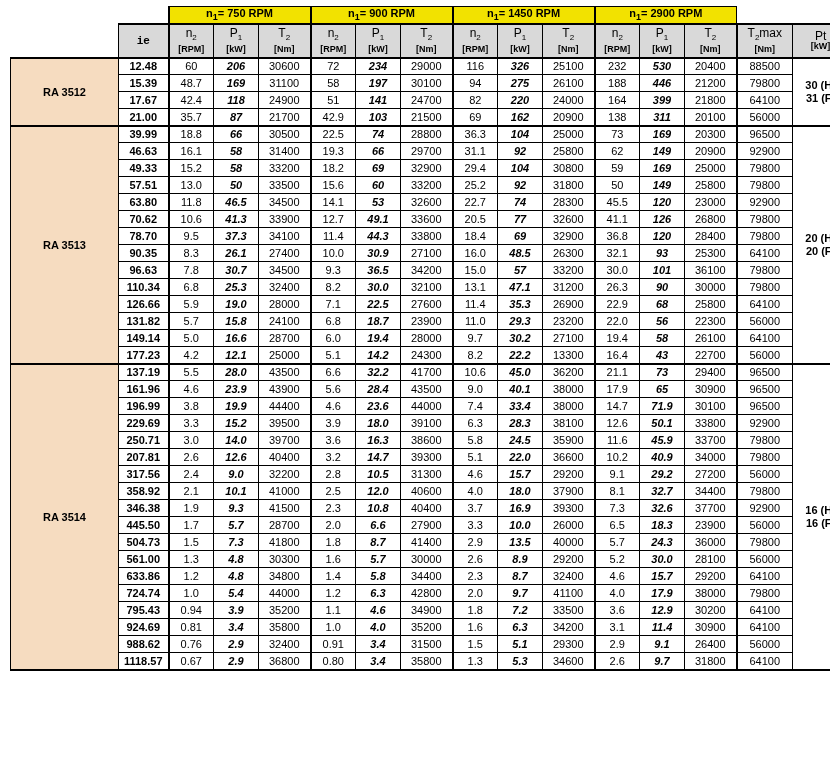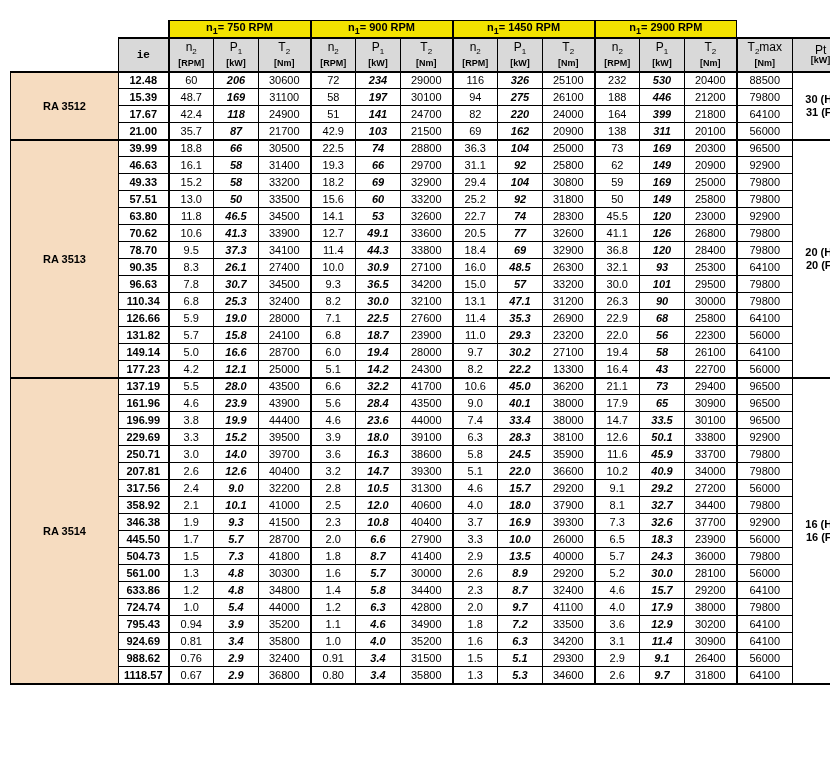--- a/index.html
+++ b/index.html
@@ -5,21 +5,21 @@
   * { box-sizing: border-box; }
   html, body {
     margin: 0; padding: 0;
     background: #ffffff;
     font-family: "Liberation Sans", sans-serif;
   }
   #page {
     width: 830px; height: 781px;
     position: relative;
     background: #ffffff;
-    padding: 20px 8px 4px 10px;
+    padding: 6px 8px 4px 10px;
   }
   table.spec {
     border-collapse: collapse;
     width: 812px;
     table-layout: fixed;
   }
   table.spec td, table.spec th {
     border: 1px solid #000;
     padding: 0;
     text-align: center;
@@ -381,21 +381,21 @@
           <td class="v-p1">30.7</td>
           <td class="v-t2">34500</td>
           <td class="v-n2  sep-left">9.3</td>
           <td class="v-p1">36.5</td>
           <td class="v-t2">34200</td>
           <td class="v-n2  sep-left">15.0</td>
           <td class="v-p1">57</td>
           <td class="v-t2">33200</td>
           <td class="v-n2  sep-left">30.0</td>
           <td class="v-p1">101</td>
-          <td class="v-t2">29500</td>
+          <td class="v-t2">36100</td>
           <td class="v-tmax  sep-left">79800</td>
         </tr>
         <tr>
           <td class="v-ie">110.34</td>
           <td class="v-n2  sep-left">6.8</td>
           <td class="v-p1">25.3</td>
           <td class="v-t2">32400</td>
           <td class="v-n2  sep-left">8.2</td>
           <td class="v-p1">30.0</td>
           <td class="v-t2">32100</td>
@@ -513,21 +513,21 @@
           <td class="v-n2  sep-left">3.8</td>
           <td class="v-p1">19.9</td>
           <td class="v-t2">44400</td>
           <td class="v-n2  sep-left">4.6</td>
           <td class="v-p1">23.6</td>
           <td class="v-t2">44000</td>
           <td class="v-n2  sep-left">7.4</td>
           <td class="v-p1">33.4</td>
           <td class="v-t2">38000</td>
           <td class="v-n2  sep-left">14.7</td>
-          <td class="v-p1">33.5</td>
+          <td class="v-p1">71.9</td>
           <td class="v-t2">30100</td>
           <td class="v-tmax  sep-left">96500</td>
         </tr>
         <tr>
           <td class="v-ie">229.69</td>
           <td class="v-n2  sep-left">3.3</td>
           <td class="v-p1">15.2</td>
           <td class="v-t2">39500</td>
           <td class="v-n2  sep-left">3.9</td>
           <td class="v-p1">18.0</td>

